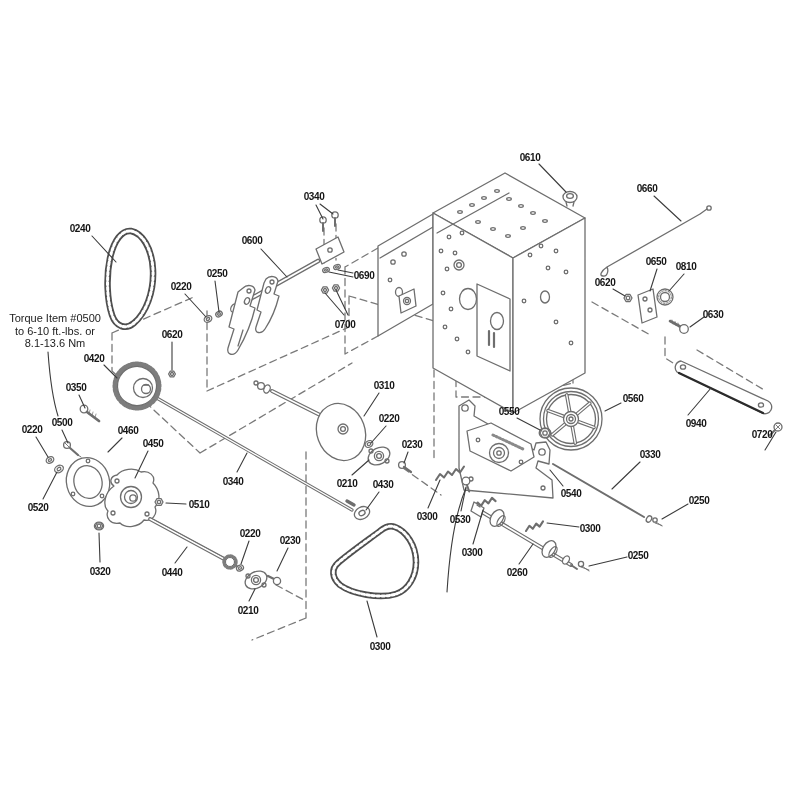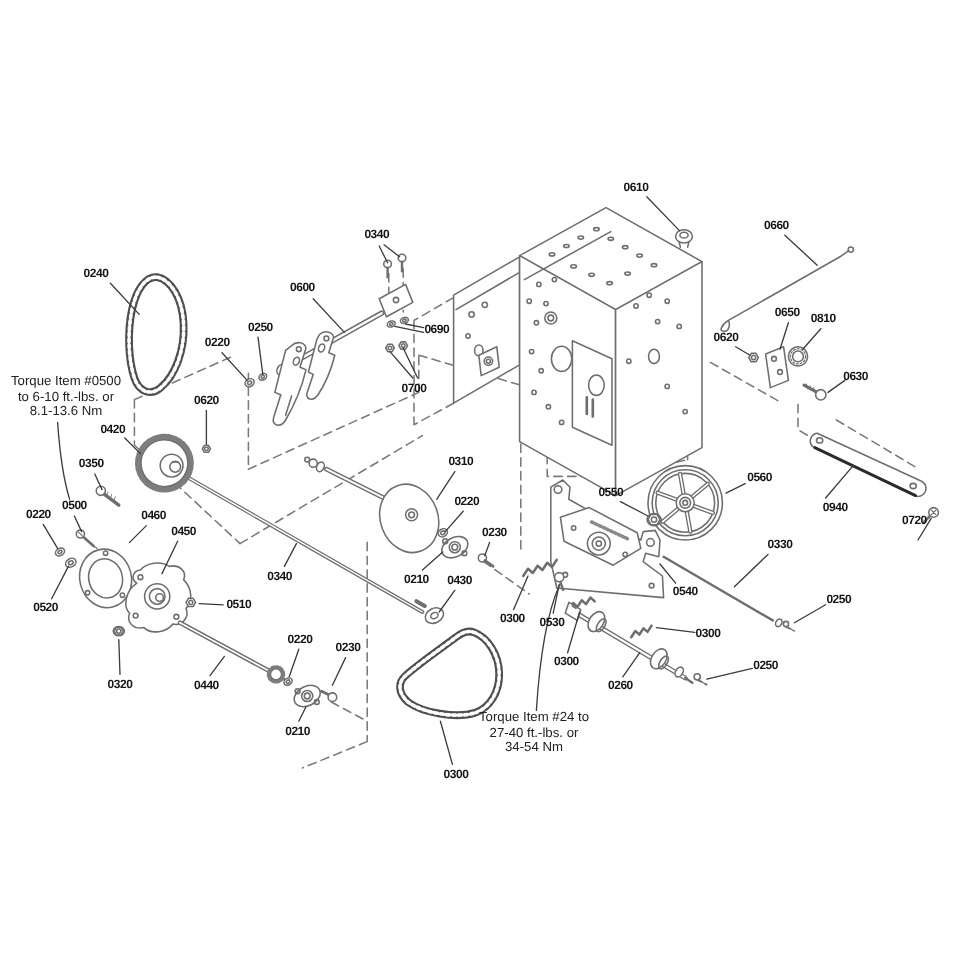--- a/index.html
+++ b/index.html
@@ -423,19 +423,14 @@
 <div class="lbl" style="left:250px;top:533px">0220</div>
 <div class="lbl" style="left:290px;top:540px">0230</div>
 <div class="lbl" style="left:248px;top:610px">0210</div>
 <div class="lbl" style="left:380px;top:646px">0300</div>
 
 <div class="note" style="left:55px;top:331px">
   <div>Torque Item #0500</div>
   <div>to 6-10 ft.-lbs. or</div>
   <div>8.1-13.6 Nm</div>
 </div>
-<div class="note" style="left:445px;top:611px">
-  <div>Torque Item #24 to</div>
-  <div>27-40 ft.-lbs. or</div>
-  <div>34-54 Nm</div>
+
 </div>
 
-</div>
-
 </body></html>

